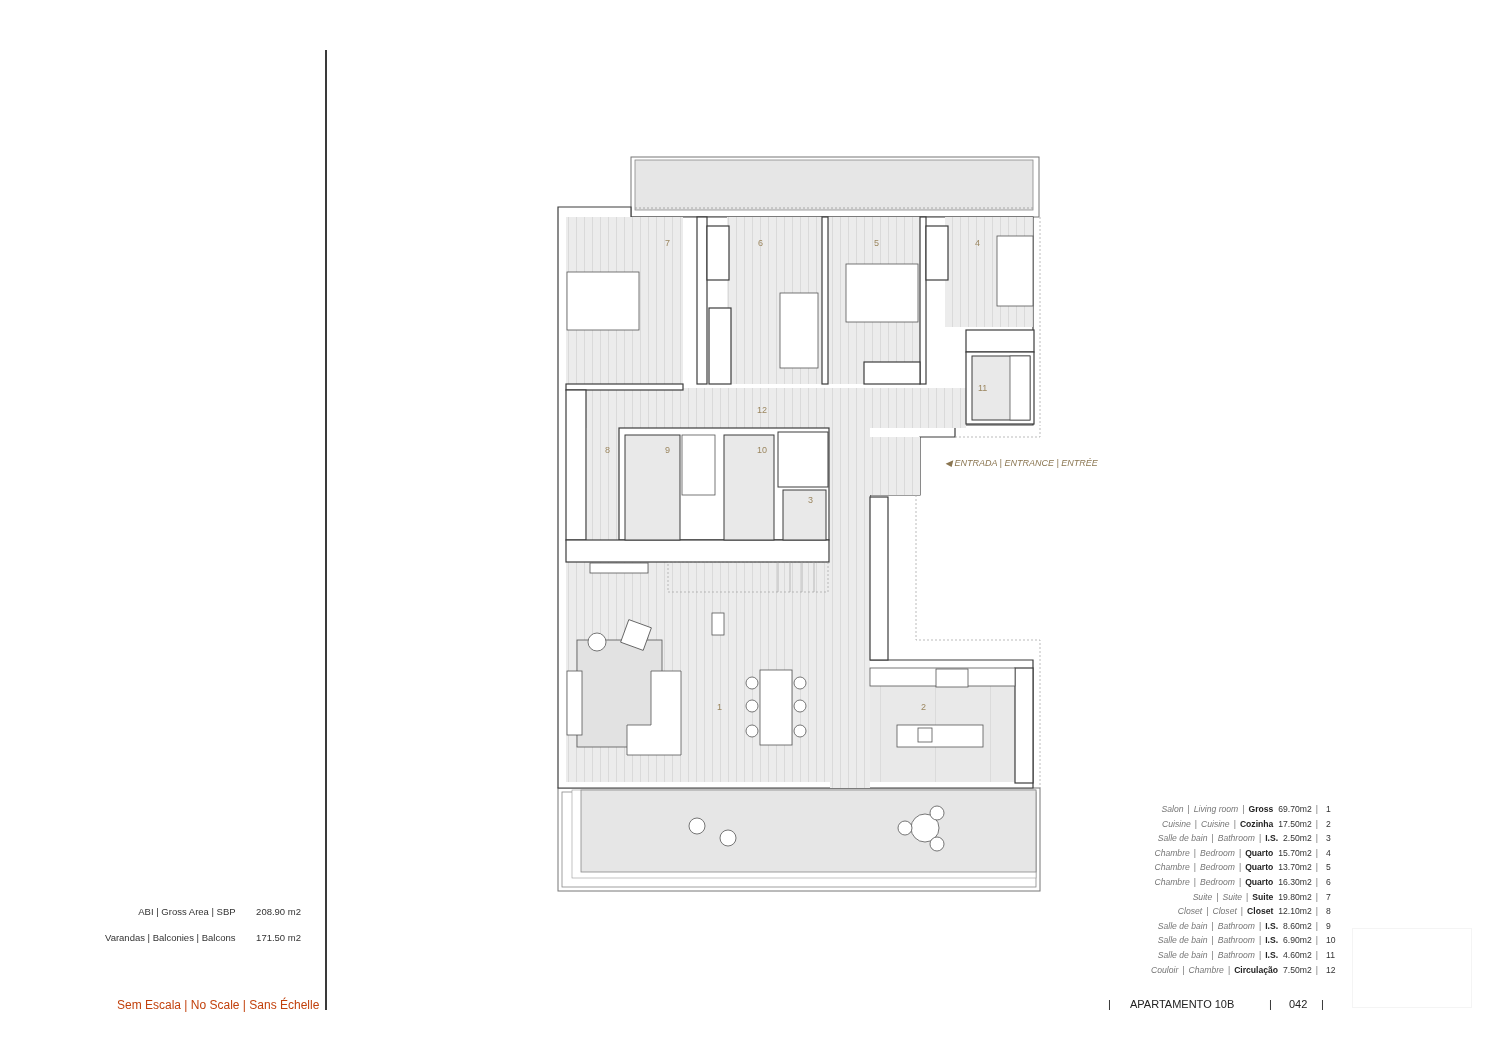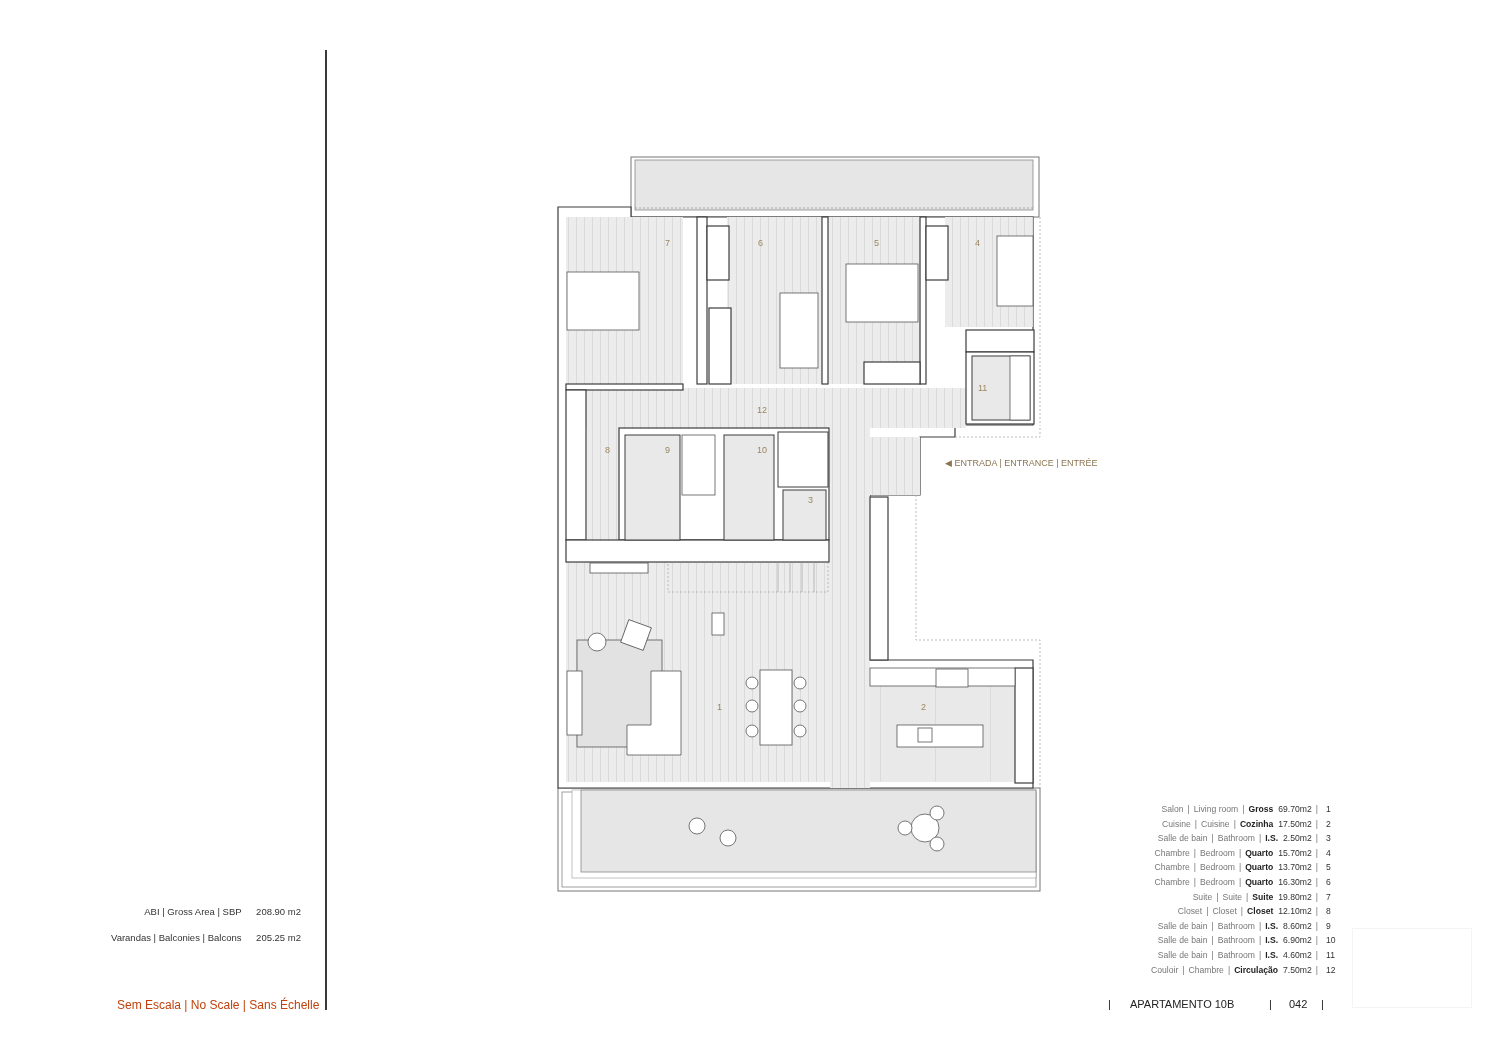--- a/index.html
+++ b/index.html
@@ -1,50 +1,50 @@
 <!DOCTYPE html>
 <html><head>
   <meta charset="utf-8">
   <style>
     html, body { margin: 0; padding: 0; background: #ffffff; }
     body { width: 1500px; height: 1060px; position: relative; overflow: hidden;
            font-family: "Liberation Sans", sans-serif; color: #2b2b2b; }
     .vline { position: absolute; left: 325px; top: 50px; width: 1.5px; height: 960px; background: #3a3a3a; }
     .area-block { position: absolute; right: 1199px; top: 905px; text-align: right; font-size: 9.5px; color: #333; }
     .area-row { white-space: nowrap; height: 26px; line-height: 14px; }
-    .area-row .val { margin-left: 12px; }
+    .area-row .val { margin-left: 18px; }
     .scale-note { position: absolute; left: 117px; top: 998px; font-size: 12px; color: #c2410c; white-space: nowrap; }
     .plan { position: absolute; left: 0; top: 0; width: 1500px; height: 1060px; }
     .legend { position: absolute; left: 1100px; top: 802px; width: 240px; font-size: 8.6px; color: #666; }
     .legend-row { display: flex; justify-content: flex-end; height: 14.6px; line-height: 14.6px; white-space: nowrap; }
-    .legend-row .fr { color: #777; }
+    .legend-row .fr { color: #777; font-style: italic; }
     .legend-row .sep { margin: 0 4px; color: #777; }
     .legend-row .pt { color: #222; font-weight: bold; }
     .legend-row .m2 { color: #333; margin-left: 5px; }
     .legend-row .num { color: #333; width: 14px; text-align: left; margin-left: 4px; }
     .footer { position: absolute; top: 998px; left: 1105px; font-size: 11px; color: #222; white-space: nowrap; }
     .footer span { position: absolute; top: 0; }
     .watermark { position: absolute; left: 1352px; top: 928px; width: 118px; height: 78px;
                  border: 1px solid #f4f4f4; color: #f1f1f1; font-size: 8px; text-align: center; line-height: 78px; }
-    .entrance { position: absolute; left: 945px; top: 458px; font-size: 9px; color: #8a7550; white-space: nowrap; }
+    .entrance { position: absolute; left: 945px; top: 458px; font-size: 9px; color: #8a7550; white-space: nowrap; font-style: italic; }
     .room-label { font-family: "Liberation Sans", sans-serif; font-size: 9px; fill: #9c8760; }
   </style>
 </head>
 <body>
 
 <div class="vline"></div>
 
 <div class="area-block">
   <div class="area-row">
     <span>ABI | Gross Area | SBP</span>
     <span class="val">208.90 m2</span>
   </div>
   <div class="area-row">
     <span>Varandas | Balconies | Balcons</span>
-    <span class="val">205.25 m2</span>
+    <span class="val">171.50 m2</span>
   </div>
 </div>
 
 <div class="scale-note">Sem Escala | No Scale | Sans Échelle</div>
 
 <svg class="plan" viewBox="0 0 1500 1060" xmlns="http://www.w3.org/2000/svg">
   <defs>
     <pattern id="boards" width="8" height="10" patternUnits="userSpaceOnUse">
       <rect width="8" height="10" fill="#ececec"></rect>
       <line x1="0.5" y1="0" x2="0.5" y2="10" stroke="#cfcfcf" stroke-width="0.6"></line>

